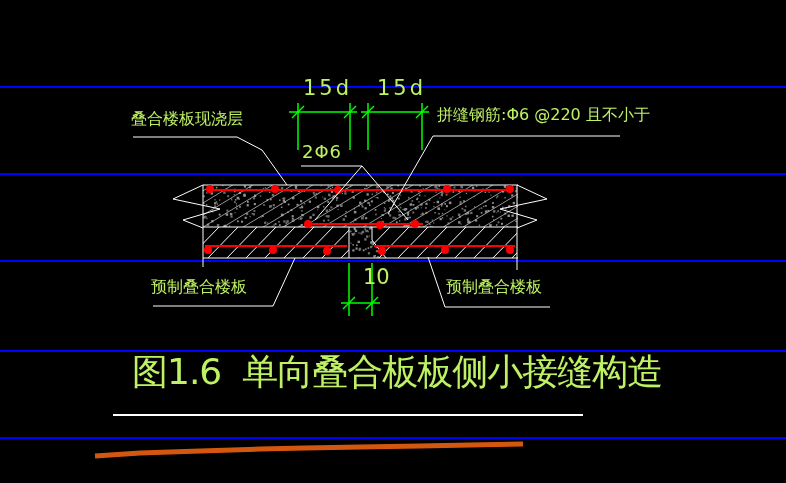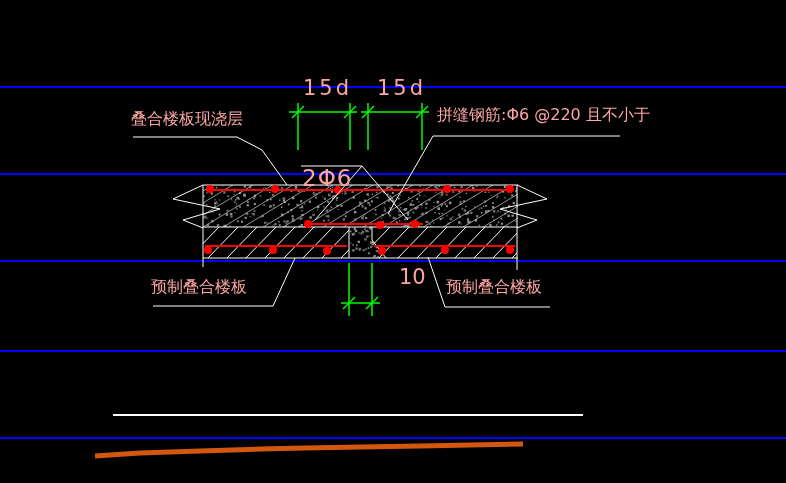--- a/index.html
+++ b/index.html
@@ -1,27 +1,27 @@
 <!DOCTYPE html>
 <html><head>
 <meta charset="utf-8">
 <style>
   html,body{margin:0;padding:0;background:#000;}
   #stage{position:relative;width:786px;height:483px;background:#000;overflow:hidden;
          font-family:"DejaVu Sans",sans-serif;}
   .ruled{position:absolute;left:0;width:786px;height:2px;background:#0000ff;}
   #cad{position:absolute;left:0;top:0;}
-  .cadtext{position:absolute;color:#fca5a5;white-space:pre;line-height:1.05;}
+  .cadtext{position:absolute;color:#bef264;white-space:pre;line-height:1.05;}
   .lbl-topping{left:131px;top:111px;font-size:16px;font-family:Liberation Serif, serif;}
-  .lbl-2phi6{left:302px;top:143px;font-size:23px;letter-spacing:1px;margin-top:23px;}
+  .lbl-2phi6{left:302px;top:143px;font-size:18px;letter-spacing:1px;}
   .lbl-note1{left:437px;top:107px;font-size:16px;}
   .lbl-note2{left:437px;top:139px;font-size:16px;}
   .lbl-15d-left{left:303px;top:77px;font-size:21px;letter-spacing:3px;}
   .lbl-15d-right{left:377px;top:77px;font-size:21px;letter-spacing:3px;}
-  .lbl-10{left:368px;top:266px;font-size:21px;padding-left:31px;}
+  .lbl-10{left:332px;top:266px;font-size:21px;padding-left:31px;}
   .lbl-precast-left{left:151px;top:279px;font-size:16px;}
   .lbl-precast-right{left:446px;top:279px;font-size:16px;}
   .lbl-title{left:132px;top:353px;font-size:36px;letter-spacing:-1px;}
 </style>
 </head>
 <body>
 
 <div id="stage">
 
   <div class="ruled" style="top:86px"></div>
@@ -690,13 +690,14 @@
   </svg>
 
   <div class="cadtext lbl-topping">叠合楼板现浇层</div>
   <div class="cadtext lbl-2phi6">2Φ6</div>
   <div class="cadtext lbl-note1">拼缝钢筋:Φ6 @220 且不小于</div>
   <div class="cadtext lbl-15d-left">15d</div>
   <div class="cadtext lbl-15d-right">15d</div>
   <div class="cadtext lbl-10">10</div>
   <div class="cadtext lbl-precast-left">预制叠合楼板</div>
   <div class="cadtext lbl-precast-right">预制叠合楼板</div>
+  <div class="cadtext lbl-title">图1.6  单向叠合板板侧小接缝构造</div>
 </div>
 
 </body></html>

